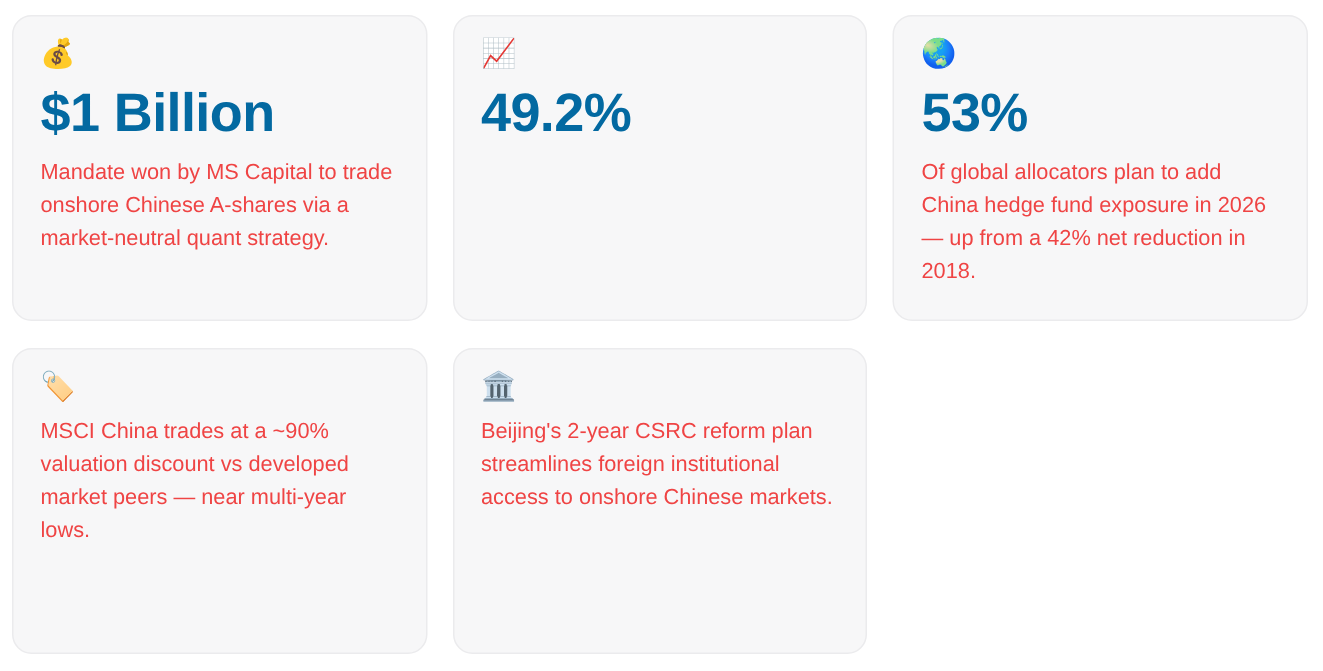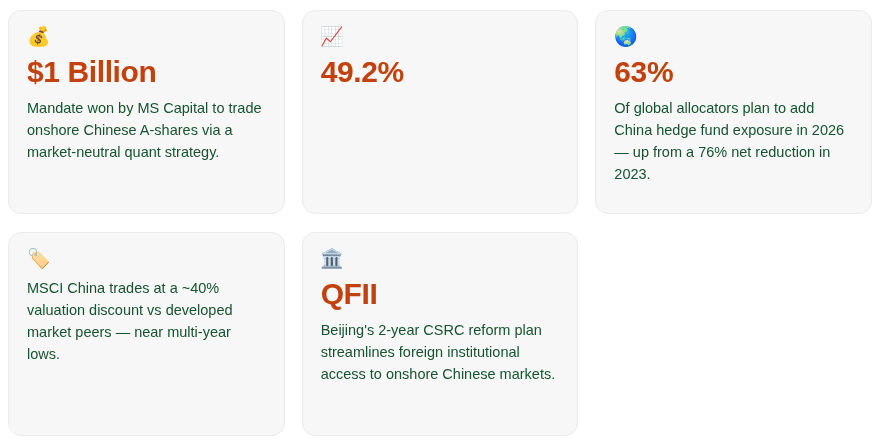--- a/index.html
+++ b/index.html
@@ -41,33 +41,33 @@
   .card-icon {
     font-size: 19px;
     line-height: 1;
     height: 22px;
     display: block;
     margin: 0 0 6px 0;
     font-family: "DejaVu Sans", sans-serif;
   }
 
   .card-value {
-    font-size: 30px;
+    font-size: 36px;
     line-height: 1.1;
     font-weight: bold;
-    color: #c2410c;
+    color: #0369a1;
     letter-spacing: -0.4px;
     margin: 0 0 9px 0;
     white-space: nowrap;
   }
 
   .card-desc {
     font-size: 14.5px;
     line-height: 1.52;
-    color: #14532d;
+    color: #ef4444;
     margin: 0;
     max-width: 100%;
   }
 </style>
 </head>
 <body>
 
 <div class="stat-grid">
 
   <div class="stat-card">
@@ -76,28 +76,27 @@
     <p class="card-desc">Mandate won by MS Capital to trade onshore Chinese A-shares via a market-neutral quant strategy.</p>
   </div>
 
   <div class="stat-card">
     <span class="card-icon">📈</span>
     <div class="card-value">49.2%</div>
   </div>
 
   <div class="stat-card">
     <span class="card-icon">🌏</span>
-    <div class="card-value">63%</div>
-    <p class="card-desc">Of global allocators plan to add China hedge fund exposure in 2026 — up from a 76% net reduction in 2023.</p>
+    <div class="card-value">53%</div>
+    <p class="card-desc">Of global allocators plan to add China hedge fund exposure in 2026 — up from a 42% net reduction in 2018.</p>
   </div>
 
   <div class="stat-card">
     <span class="card-icon">🏷️</span>
-    <p class="card-desc">MSCI China trades at a ~40% valuation discount vs developed market peers — near multi-year lows.</p>
+    <p class="card-desc">MSCI China trades at a ~90% valuation discount vs developed market peers — near multi-year lows.</p>
   </div>
 
   <div class="stat-card">
     <span class="card-icon">🏛️</span>
-    <div class="card-value">QFII</div>
     <p class="card-desc">Beijing's 2-year CSRC reform plan streamlines foreign institutional access to onshore Chinese markets.</p>
   </div>
 
 </div>
 
 </body></html>

